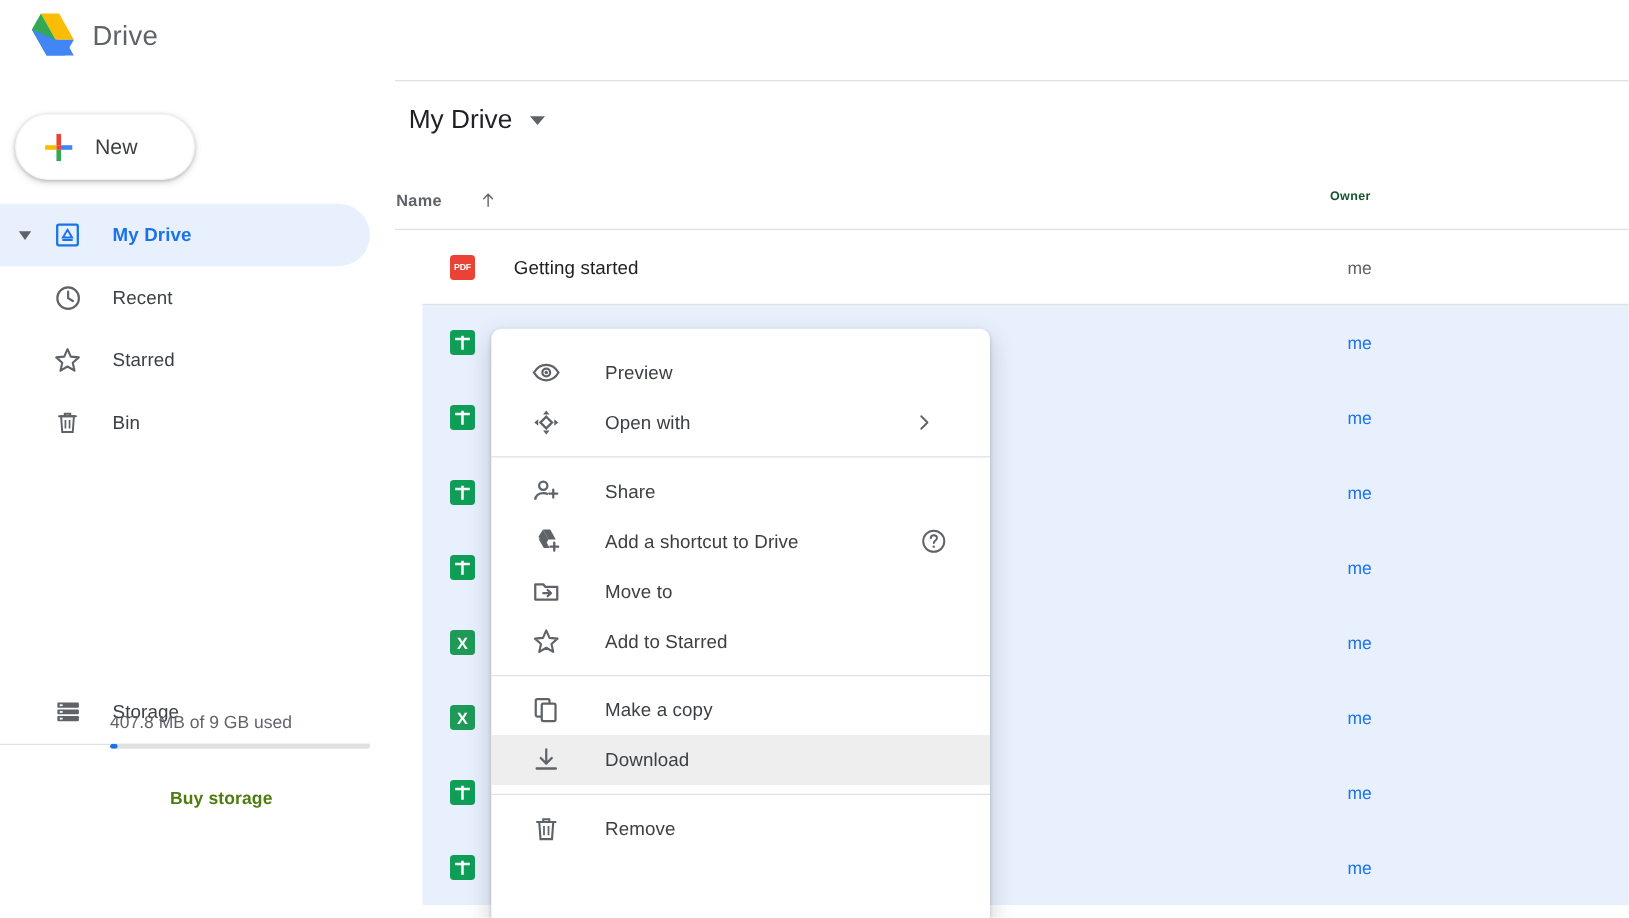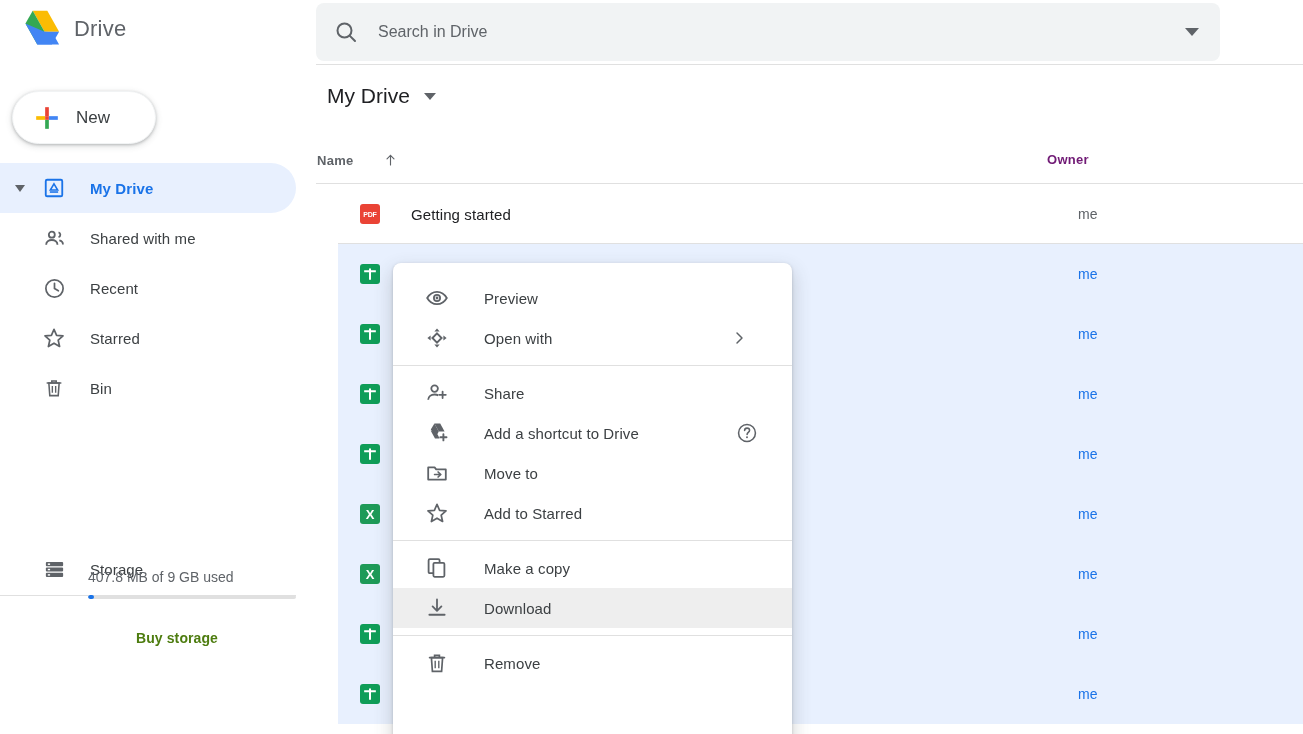--- a/index.html
+++ b/index.html
@@ -137,22 +137,22 @@
   .col-head .hline {
     position: absolute; left: 0; bottom: 0; width: 987px; height: 1px; background: #e0e0e0;
   }
   .col-name {
     position: absolute; left: 1px; top: 14px;
     display: flex; align-items: center; gap: 29px; cursor: pointer;
   }
   .col-label { font-size: 13px; color: #5f6368; font-weight: bold; letter-spacing: .3px; }
   .sort-arrow { width: 15px; height: 16px; color: #5f6368; }
   .col-owner {
-    position: absolute; left: 731px; top: 14px;
-    font-size: 13px; color: #701a75; font-weight: bold; letter-spacing: .3px;
+    position: absolute; left: 748px; top: 14px;
+    font-size: 10px; color: #14532d; font-weight: bold; letter-spacing: .3px;
   }
 
   .filelist { position: absolute; left: 0; top: 120px; width: 987px; padding-left: 22px; }
   .filerow {
     position: relative; width: 987px; height: 60px; display: flex; align-items: center;
     cursor: pointer;
   }
   .filerow.selected { background: #e8f0fe; }
   .filerow .rowline {
     position: absolute; left: 0; bottom: 0; width: 987px; height: 1px; background: #e0e0e0;
@@ -207,30 +207,20 @@
     <div class="brand">
       <svg class="drive-logo" viewBox="0 0 48 44">
         <path d="M16 2 L32 2 L45 25 L29 25 Z" fill="#fbbc04"></path>
         <path d="M16 2 L29 25 L21 39 L8 16 Z" fill="#34a853"></path>
         <path d="M8 16 L21 39 L45 39 L37.4 25.6 L29 25 Z" fill="#4285f4"></path>
         <path d="M21 39 L29 25 L45 25 L37 39 Z" fill="#4285f4"></path>
       </svg>
       <span class="brand-title">Drive</span>
     </div>
 
-    <div class="searchwrap">
-      <svg class="search-icon" viewBox="0 0 24 24">
-        <path fill="none" stroke="#5f6368" stroke-width="2" d="M10.5 3.5a7 7 0 1 0 0 14 7 7 0 0 0 0-14z"></path>
-        <path stroke="#5f6368" stroke-width="2" stroke-linecap="round" d="M15.6 15.6 L21 21"></path>
-      </svg>
-      <input class="search-input" type="text" placeholder="Search in Drive" style="">
-      <div class="search-options">
-        <div class="tri-down"></div>
-      </div>
-    </div>
   </div>
 
   <div class="sidebar">
 
     <div class="new-btn">
       <svg class="plus-icon" viewBox="0 0 24 24">
         <rect x="10.3" y="2" width="3.4" height="8.3" fill="#ea4335"></rect>
         <rect x="2" y="10.3" width="8.3" height="3.4" fill="#fbbc04"></rect>
         <rect x="13.7" y="10.3" width="8.3" height="3.4" fill="#4285f4"></rect>
         <rect x="10.3" y="13.7" width="3.4" height="8.3" fill="#34a853"></rect>
@@ -248,32 +238,20 @@
         <div class="nav-icon">
           <svg viewBox="0 0 24 24" width="22" height="22">
             <rect x="3" y="3" width="18" height="18" rx="1.5" fill="none" stroke="#1a73e8" stroke-width="2"></rect>
             <path d="M12 7.5 L16 14.2 L8 14.2 Z" fill="none" stroke="#1a73e8" stroke-width="1.7"></path>
             <path d="M7.5 16.4 H16.5" stroke="#1a73e8" stroke-width="1.7"></path>
           </svg>
         </div>
         <span class="nav-label">My Drive</span>
       </div>
 
-      <div class="navitem">
-        <div class="nav-spacer"></div>
-        <div class="nav-icon">
-          <svg viewBox="0 0 24 24" width="23" height="23">
-            <circle cx="9.2" cy="8" r="3.1" fill="none" stroke="#5f6368" stroke-width="1.9"></circle>
-            <path d="M3.3 18.6c0-3.2 2.7-5 5.9-5s5.9 1.8 5.9 5" fill="none" stroke="#5f6368" stroke-width="1.9"></path>
-            <path d="M16.2 5.6a2.6 2.6 0 0 1 0 5" fill="none" stroke="#5f6368" stroke-width="1.9"></path>
-            <path d="M17 13.9c2.3.4 3.8 1.9 3.8 4.3" fill="none" stroke="#5f6368" stroke-width="1.9"></path>
-          </svg>
-        </div>
-        <span class="nav-label">Shared with me</span>
-      </div>
 
       <div class="navitem">
         <div class="nav-spacer"></div>
         <div class="nav-icon">
           <svg viewBox="0 0 24 24" width="23" height="23">
             <circle cx="12" cy="12" r="9" fill="none" stroke="#5f6368" stroke-width="1.8"></circle>
             <path d="M12 6.6 V12 L16 14.4" fill="none" stroke="#5f6368" stroke-width="1.8" stroke-linecap="round"></path>
           </svg>
         </div>
         <span class="nav-label">Recent</span>

